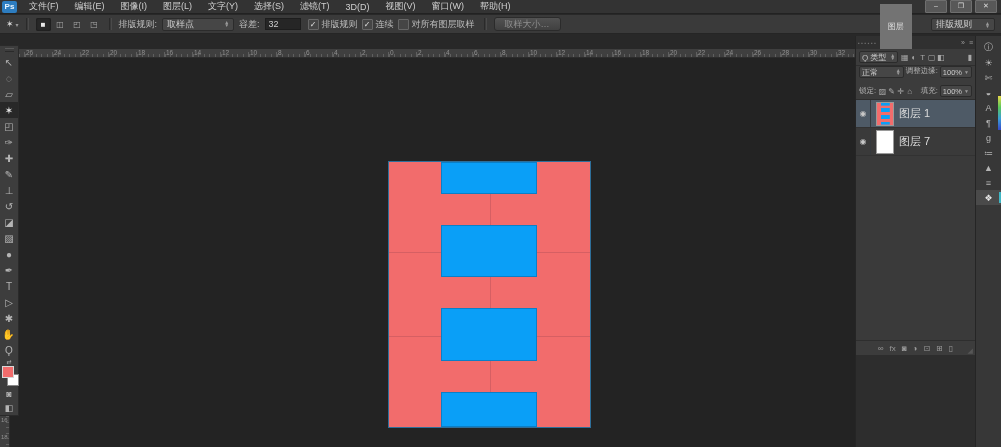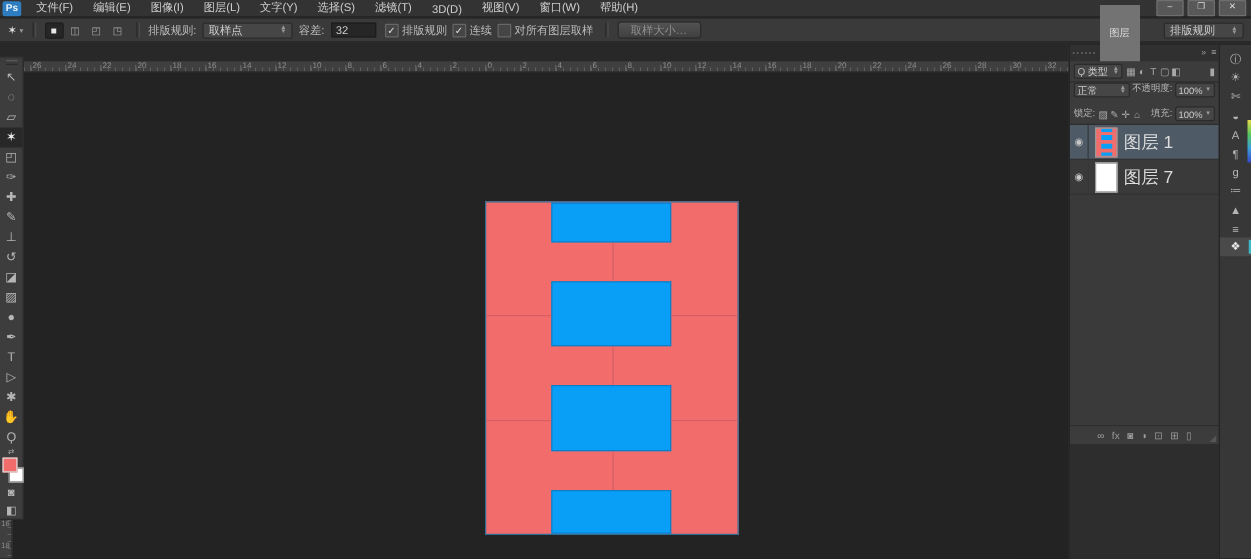--- a/index.html
+++ b/index.html
@@ -103,21 +103,21 @@
   .layer-row.selected{background:#4e5a66}
   .eye-cell{width:14px;flex:0 0 auto;text-align:center;color:#c8c8c8;font-size:8px;height:27px;
             line-height:27px;border-right:1px solid #35393d}
   .thumb{width:18px;height:24px;margin:0 5px;border:1px solid #9a9a9a;box-sizing:border-box;flex:0 0 auto}
   .thumb.white{background:#fff}
   .thumb.pattern{background-color:#f26c6c;
     background-image:linear-gradient(#0a9ff7,#0a9ff7),linear-gradient(#0a9ff7,#0a9ff7),
                      linear-gradient(#0a9ff7,#0a9ff7),linear-gradient(#0a9ff7,#0a9ff7);
     background-size:55% 12%,55% 20%,55% 20%,55% 12%;
     background-position:50% 0,50% 31%,50% 69%,50% 100%;background-repeat:no-repeat}
-  .layer-name{color:#ddd;font-size:14px}
+  .layer-name{color:#ddd;font-size:11px}
   .panel-bottom{height:14px;background:#3c3c3c;border-top:1px solid #2e2e2e;display:flex;align-items:center;
                 justify-content:center;gap:6px;position:relative}
   .pb-ico{color:#9a9a9a;font-size:8px;font-style:normal}
   .pb-grip{position:absolute;right:2px;bottom:0;color:#565656;font-size:7px}
   .dock-empty{height:95px;background:#2d2d2d}
 
   
   .rightstrip{position:absolute;left:975px;top:36px;width:26px;height:411px;background:#373737;
               border-left:1px solid #252525;box-sizing:border-box;padding-top:4px}
   .strip-ico{height:15px;display:flex;align-items:center;justify-content:center;color:#b5b5b5;
@@ -345,21 +345,21 @@
       <span class="filter-toggle">▮</span>
     </div>
     <div class="blend-row">
       <span class="dropdown small" style="width:46px;justify-content:space-between">
         <span>正常</span>
         <span class="spin">
             <span>▲</span>
             <span>▼</span>
           </span>
       </span>
-      <span class="tiny-label">不透明度:</span>
+      <span class="tiny-label">调整边缘:</span>
       <span class="dropdown tiny">
         <span>100%</span>
         <span class="tiny-caret">▼</span>
       </span>
     </div>
     <div class="lock-row">
       <span class="tiny-label">锁定:</span>
       <span id="lock-icons" style="display:inline-flex">
           <span class="panel-ico">▨</span>
           <span class="panel-ico">✎</span>

